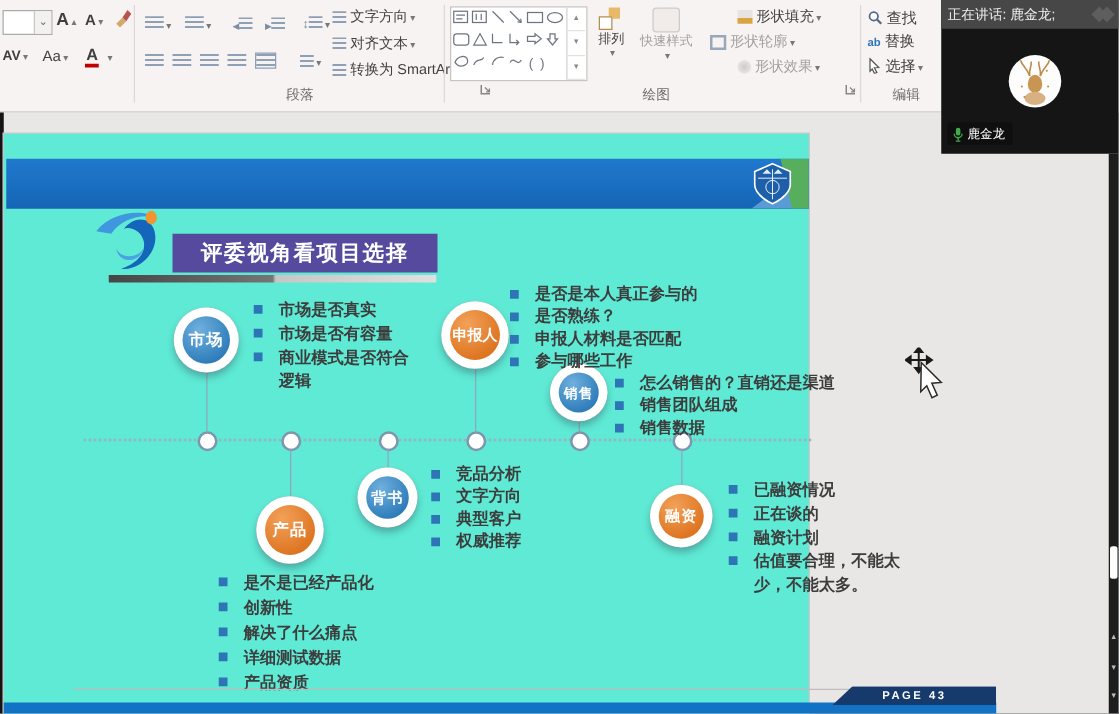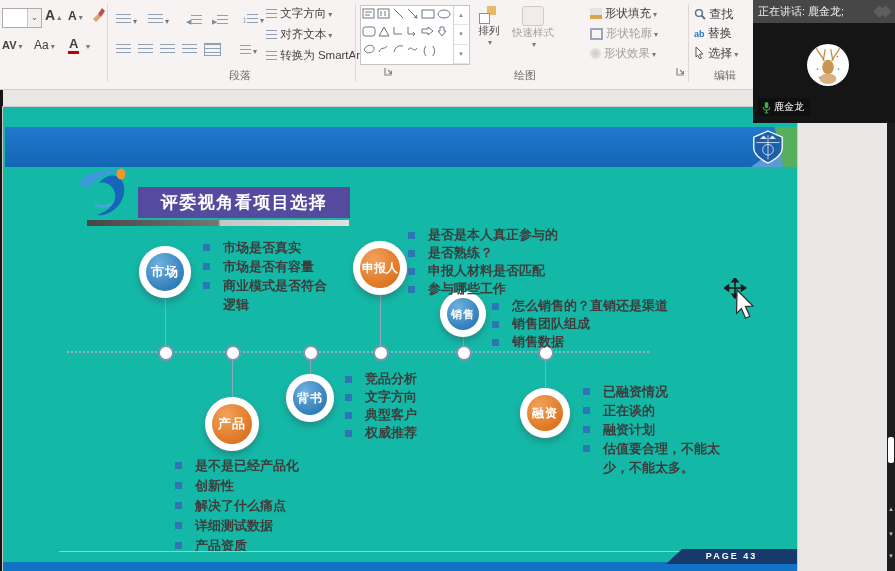--- a/index.html
+++ b/index.html
@@ -30,21 +30,21 @@
   .fillico{display:inline-block;width:12px;height:11px;vertical-align:middle;margin-right:3px;}
   .launcher{position:absolute;width:10px;height:10px;}
 
   
   .left-edge{position:absolute;left:0;top:90px;width:3px;height:481px;background:#141414;}
   .right-edge{position:absolute;left:887px;top:123px;width:8px;height:448px;background:#1d1d1d;}
   .scroll-thumb{position:absolute;left:888px;top:437px;width:6px;height:26px;background:#fdfdfd;border-radius:2px;}
   .edge-glyph{position:absolute;left:887px;width:8px;text-align:center;font-size:7px;color:#bdbdbd;}
 
   
-  .slide{position:absolute;left:3px;top:107px;width:794px;height:464px;background:#14b8a6;box-shadow:0 0 0 1px #cbc8c7;}
+  .slide{position:absolute;left:3px;top:107px;width:644px;height:464px;background:#5eead4;box-shadow:0 0 0 1px #cbc8c7;}
   .top-band{position:absolute;left:2px;top:20px;right:0;height:40px;background:linear-gradient(#2079cd,#1565b5);}
   .band-wedge-lt{position:absolute;right:0;top:0;width:46px;height:40px;background:#5a9bd5;clip-path:polygon(100% 15%,100% 100%,0 100%);}
   .band-wedge-gr{position:absolute;right:0;top:0;width:30px;height:40px;background:#57ae5d;clip-path:polygon(25% 0,100% 0,100% 100%,55% 100%);}
   .shield{position:absolute;right:13px;top:2px;}
   .logo{position:absolute;left:66px;top:58px;}
   .title-box{position:absolute;left:135px;top:80px;width:212px;height:31px;background:#564a9e;color:#fff;
              font-size:17px;font-weight:bold;line-height:31px;text-align:center;letter-spacing:1.5px;}
   .title-underline{position:absolute;left:84px;top:113px;width:262px;height:6px;
              background:linear-gradient(to right,#454545,#757575 50%,#c6c6c6 51%,#e0e0e0);}
 
@@ -179,21 +179,21 @@
       </div>
       <div>排列</div>
       <div class="dd">▾</div>
     </div>
     <div class="bigbtn disabled" style="left:508px;top:6px;width:50px;">
       <div class="qsico"></div>
       <div>快速样式</div>
       <div class="dd">▾</div>
     </div>
     <span class="rbtn" style="left:590px;top:6px;font-size:11.5px;"><span class="fillico" style="background:linear-gradient(#e7e3e1 60%,#d9a441 60%);"></span><span>形状填充</span><span class="dd">▾</span></span>
-    <span class="rbtn disabled" style="left:590px;top:26px;font-size:11.5px;"><span class="fillico" style="border:2px solid #9aa7b8;width:9px;height:8px;"></span><span>形状轮廓</span><span class="dd">▾</span></span>
+    <span class="rbtn disabled" style="left:568px;top:26px;font-size:11.5px;"><span class="fillico" style="border:2px solid #9aa7b8;width:9px;height:8px;"></span><span>形状轮廓</span><span class="dd">▾</span></span>
     <span class="rbtn disabled" style="left:590px;top:46px;font-size:11.5px;"><span class="fillico" style="background:radial-gradient(#cfcac7,#f2efee);border-radius:50%;width:11px;height:11px;"></span><span>形状效果</span><span class="dd">▾</span></span>
     <div class="glabel" style="left:495px;width:60px;">绘图</div>
     <svg class="launcher" style="left:676px;top:66px;" viewBox="0 0 10 10">
       <path d="M1 2 v7 h7" fill="none" stroke="#8a8684" stroke-width="1.2"></path>
         <path d="M4 4 l3.5 3.5 M7.5 4.8 v2.7 h-2.7" fill="none" stroke="#8a8684" stroke-width="1.1"></path>
     </svg>
     <div class="rdiv" style="left:688px;"></div>
 
     <span class="rbtn" style="left:694px;top:6px;">
       <svg width="12" height="12" viewBox="0 0 12 12" style="vertical-align:-2px;">

